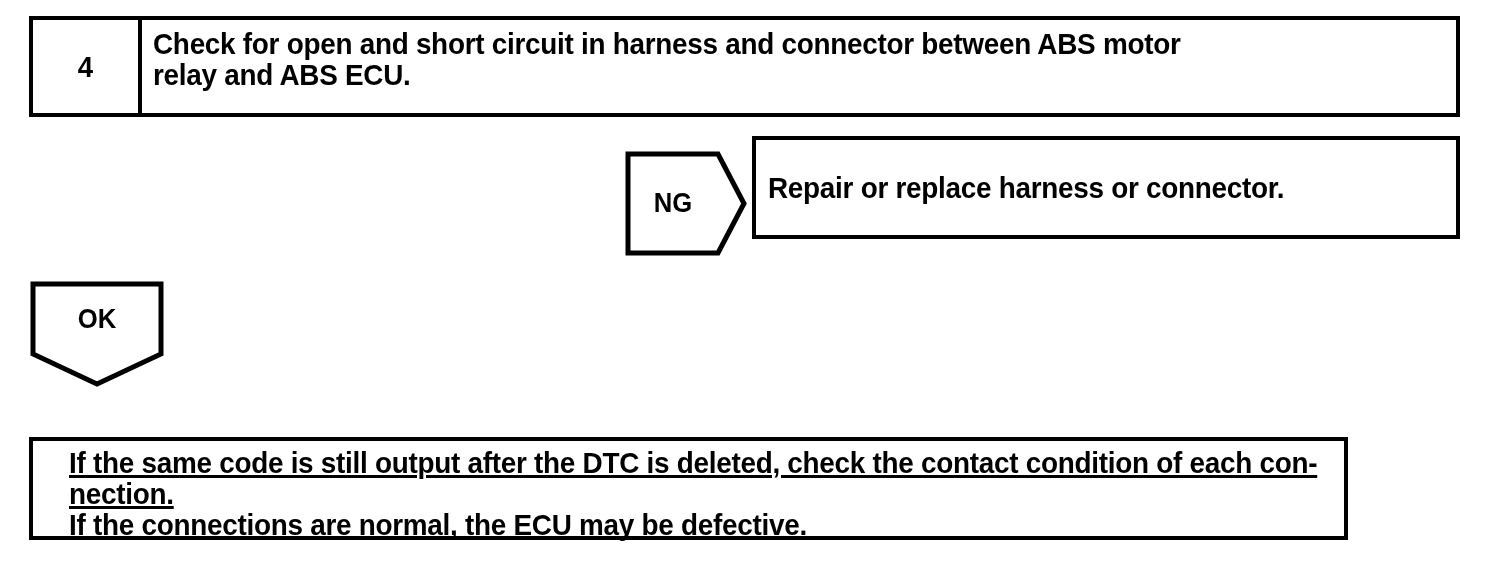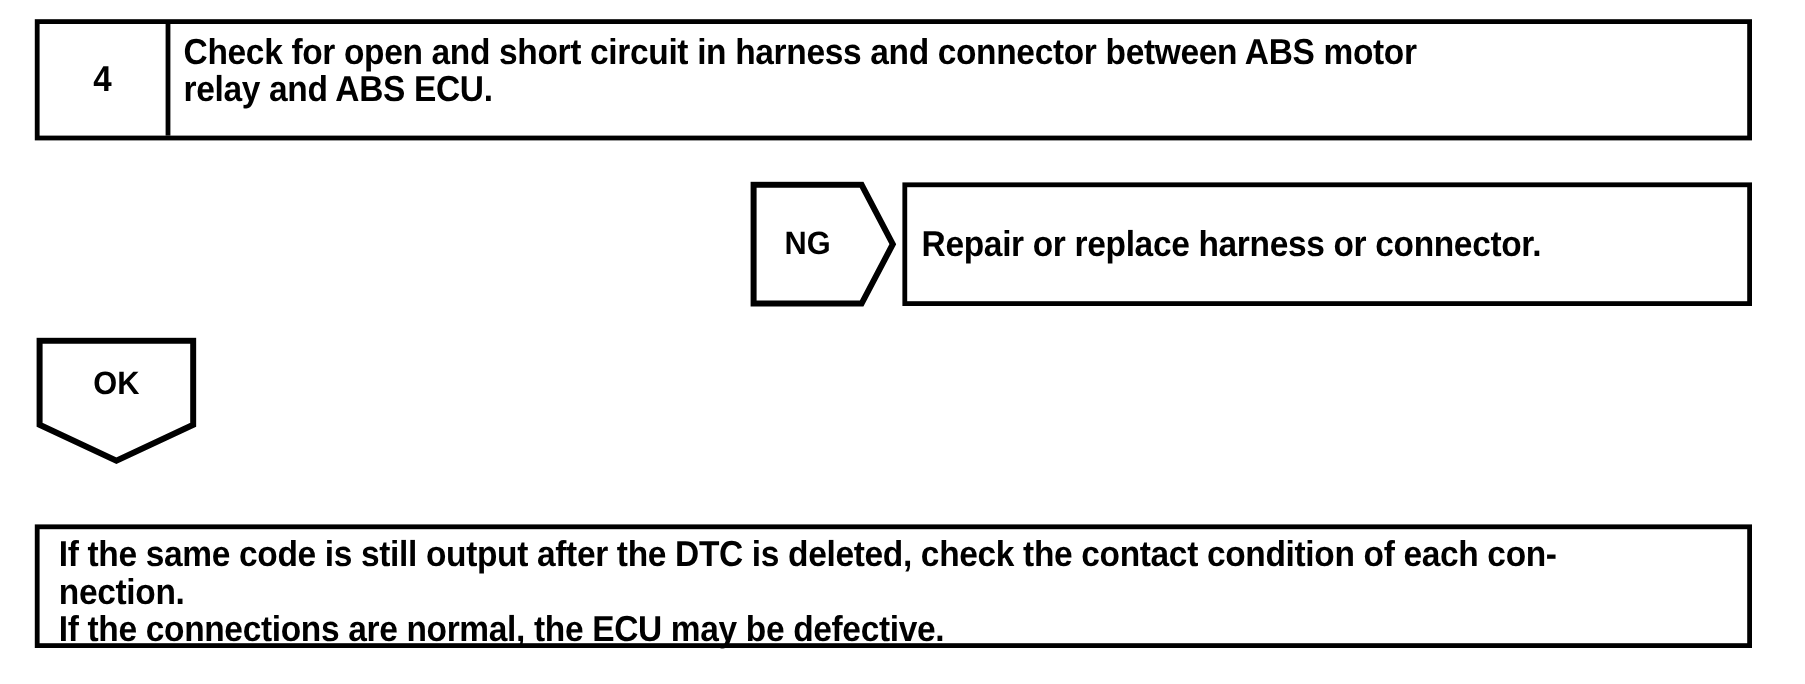--- a/index.html
+++ b/index.html
@@ -96,21 +96,21 @@
     font-size: 27px;
     font-weight: bold;
     line-height: 1;
     letter-spacing: 0px;
     transform: scaleX(0.95);
   }
 
   
   #repair-box {
     left: 752px;
-    top: 152px;
+    top: 136px;
     width: 708px;
     height: 103px;
     display: flex;
     align-items: center;
     padding: 0 10px 0 12px;
     box-sizing: border-box;
   }
 
   
   #ok-arrow {
@@ -137,24 +137,25 @@
     font-size: 27px;
     font-weight: bold;
     line-height: 1;
     transform: scaleX(0.95);
   }
 
   
   #note-box {
     left: 29px;
     top: 437px;
-    width: 1431px;
+    width: 1319px;
     height: 103px;
-    padding: 6px 8px 0 16px;
+    padding: 6px 8px 0 36px;
     box-sizing: border-box;
+    text-decoration: underline;
   }
   #note-box .body-line {
     line-height: 31px;
   }
 </style>
 </head>
 <body>
 
 <div id="page">
 

